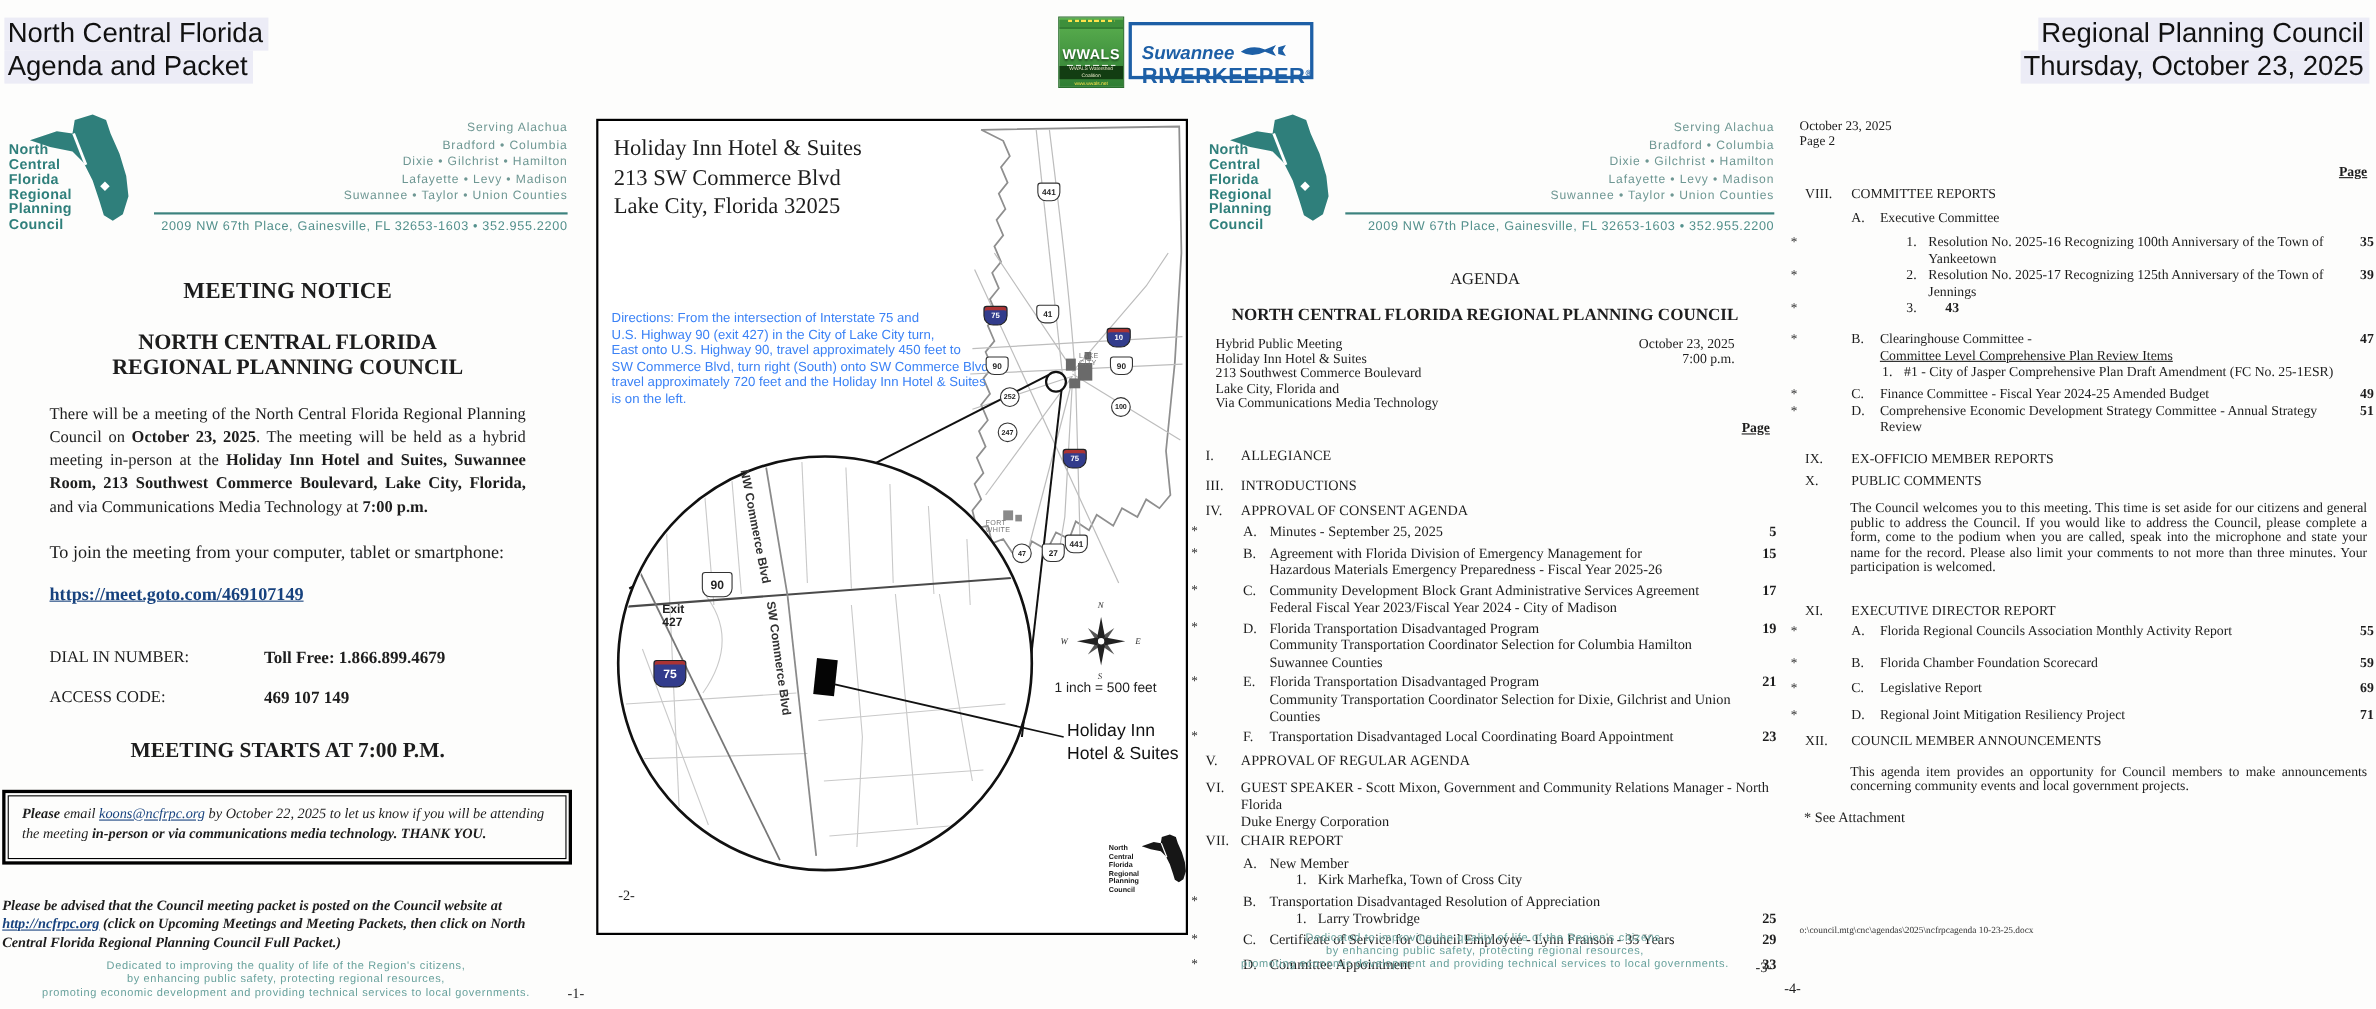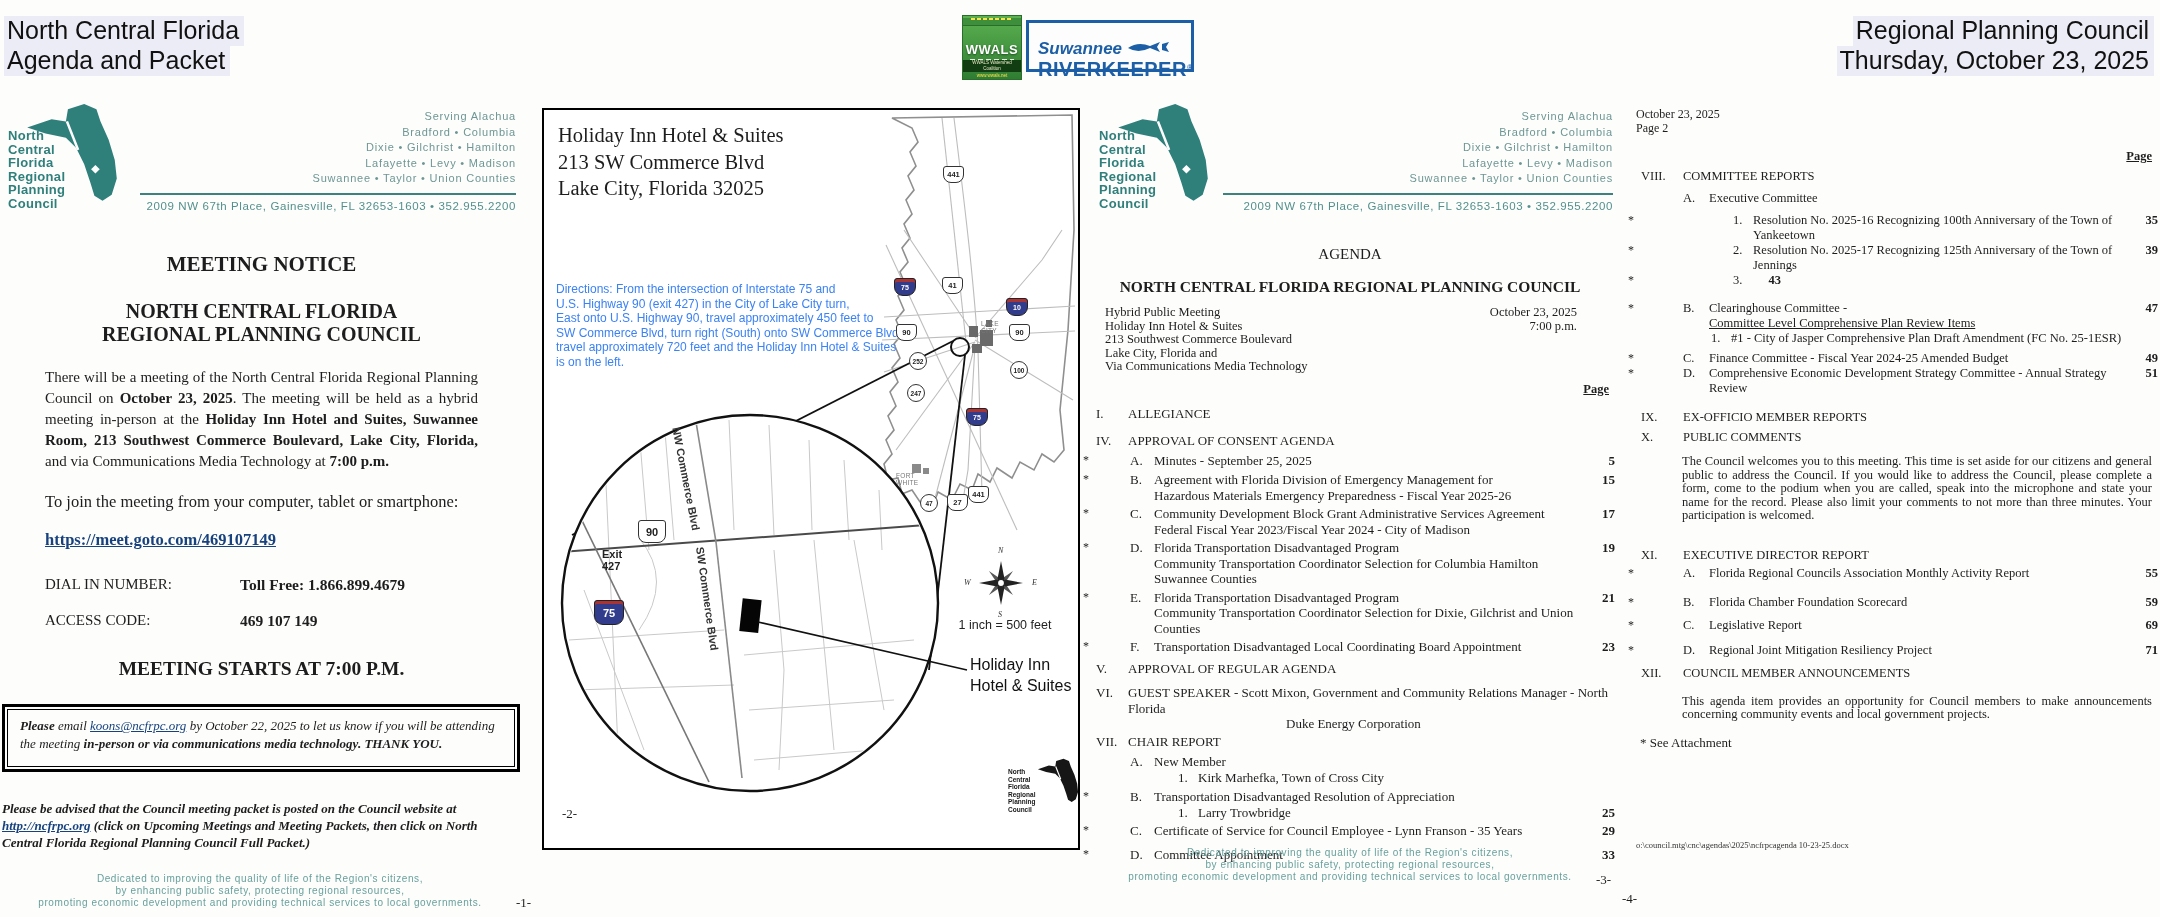--- a/index.html
+++ b/index.html
@@ -49,21 +49,21 @@
   .pgnum{position:absolute;font-size:13px;}
 
   
   .p1-content{padding:0 62px 0 45px;}
   .p1-notice{ text-align:center;font-weight:bold;font-size:21px;margin-top:32px;}
   .p1-council{text-align:center;font-weight:bold;font-size:20px;line-height:23px;margin-top:23px;}
   .p1-para{text-align:justify;font-size:15px;line-height:21px;margin-top:21px;}
   .p1-join{font-size:16.5px;line-height:22px;margin-top:19px;}
   .p1-link{margin-top:17px;font-weight:bold;font-size:16.5px;}
   .doclink{color:#17427e;text-decoration:underline;cursor:pointer;}
-  .p1-dial{display:flex;margin-top:26px;font-size:15px;}
+  .p1-dial{display:flex;margin-top:40px;font-size:15px;}
   .p1-dial .lab{width:195px;flex:none;}
   .p1-dial .val{font-weight:bold;font-size:15.5px;}
   .p1-starts{text-align:center;font-weight:bold;font-size:19.5px;margin-top:28px;}
   .p1-box-outer{margin:24px -42px 0 -43px;border:3px solid #000;padding:2px;}
   .p1-box-inner{border:1px solid #000;padding:7px 12px 14px;font-style:italic;font-size:13px;line-height:17.5px;}
   .p1-posted{margin:28px -42px 0 -43px;font-weight:bold;font-style:italic;font-size:13px;line-height:17px;}
   .b{font-weight:bold;}
 
   
   #page2{border:2px solid #000;box-sizing:border-box;background:#fff;}
@@ -103,21 +103,21 @@
               font-size:12.5px;margin-top:8px;}
   .rows{margin-top:9px;}
   .arow{display:flex;align-items:flex-start;font-size:13px;line-height:15.5px;}
   .astar{width:13px;flex:none;font-size:12px;}
   .anum{width:26px;flex:none;text-align:left;padding-right:6px;}
   .aletter{flex:none;width:24px;margin-left:34px;}
   .atext{flex:1;padding-right:6px;}
   .apage{flex:none;width:28px;text-align:right;font-weight:bold;padding-right:2px;}
   .subline{display:flex;margin-left:24px;}
   .subline .an{width:20px;flex:none;}
-  .ind2{display:block;margin-left:158px;}
+  .ind2{display:block;}
   .und{text-decoration:underline;}
 
   
   .p4 .arow{font-size:12.5px;line-height:15px;}
   .p4 .anum{width:36px;}
   .p4 .aletter{margin-left:42px;width:26px;}
   .p4 .an-res{flex:none;margin-left:92px;width:20px;}
   .p4 .apara{margin-left:54px;margin-right:8px;text-align:justify;font-size:12.5px;line-height:13.5px;}
   .p4 .subline{margin-left:2px;}
   .p4-head{font-size:12px;line-height:13.5px;margin:13px 0 0 8px;}
@@ -456,20 +456,25 @@
       </div>
     </div>
     <div class="ag-pagecol">Page</div>
 
     <div class="rows">
       <div class="arow" style="margin-bottom:12px;">
           <span class="astar"></span>
           <span class="anum">I.</span>
           <span class="atext">ALLEGIANCE</span>
         </div>
+      <div class="arow" style="margin-bottom:7px;">
+          <span class="astar"></span>
+          <span class="anum">III.</span>
+          <span class="atext">INTRODUCTIONS</span>
+        </div>
       <div class="arow" style="margin-bottom:4px;">
           <span class="astar"></span>
           <span class="anum">IV.</span>
           <span class="atext">APPROVAL OF CONSENT AGENDA</span>
         </div>
       <div class="arow" style="margin-bottom:4px;">
           <span class="astar">*</span>
           <span class="aletter">A.</span>
           <span class="atext">Minutes - September 25, 2025</span>
           <span class="apage">5</span>

